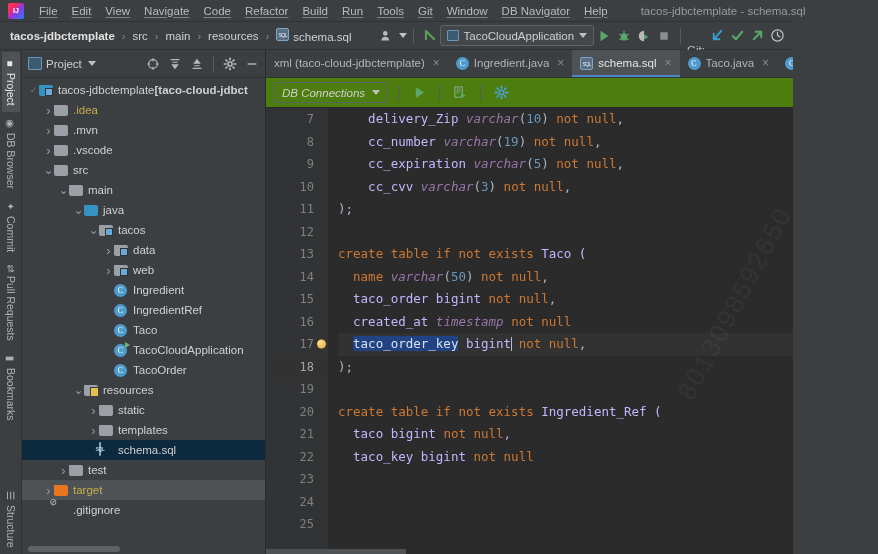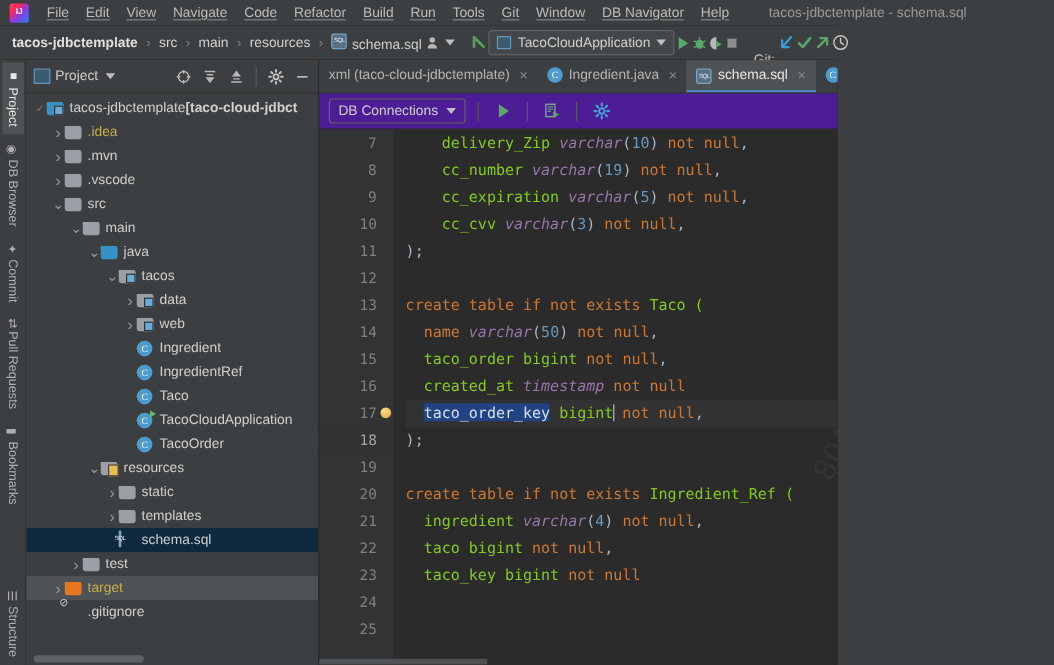--- a/index.html
+++ b/index.html
@@ -3,21 +3,21 @@
 <meta charset="utf-8">
 <style>
   * { box-sizing: border-box; margin: 0; padding: 0; }
   html, body {
     width: 878px; height: 554px;
     background: #3c3f41;
     font-family: "Liberation Sans", sans-serif;
     overflow: hidden;
     -webkit-font-smoothing: antialiased;
   }
-  .app { position: relative; width: 698px; height: 554px; display: flex; flex-direction: column; background:#3c3f41; }
+  .app { position: relative; width: 793px; height: 554px; display: flex; flex-direction: column; background:#3c3f41; }
 
   
   .menubar {
     height: 22px; background: #3c3f41; display: flex; align-items: center;
     flex: 0 0 22px; border-bottom: 1px solid #323232; padding-left: 4px;
   }
   .app-logo {
     width: 16px; height: 16px; margin: 0 8px 0 4px; border-radius: 2px;
     background: linear-gradient(135deg,#f9456a 0%, #fe2857 28%, #8b39e0 55%, #2a7ef5 100%);
     position: relative; flex: 0 0 16px;
@@ -180,22 +180,22 @@
   }
   .etab {
     display: flex; align-items: center; gap: 5px; padding: 0 8px; color: #b4b4b4; font-size: 11.5px;
     white-space: nowrap; border-bottom: 2px solid transparent; position: relative;
   }
   .etab.active { background: #4e5254; color: #e6e6e6; border-bottom: 2px solid #4a88c7; }
   .etab .x { color: #8b8b8b; font-size: 12px; margin-left: 3px; }
   .etab .clip { overflow: hidden; }
 
   .db-toolbar {
-    height: 30px; flex: 0 0 30px; background: #4c1d95; display: flex; align-items: center;
-    gap: 4px; padding: 0 8px; border-bottom: 1px solid #2b2b2b;
+    height: 30px; flex: 0 0 30px; background: #4d7c0f; display: flex; align-items: center;
+    gap: 4px; padding: 0 8px; border-bottom: 1px solid #2b2b2b; font-style: italic;
   }
   .dbcombo {
     display:flex; align-items:center; gap:7px; height:21px; padding: 0 7px;
     border:1px solid #5e6366; border-radius:3px; color:#cfcfcf; font-size:11.5px; white-space:nowrap;
   }
 
   .code-area { flex: 1 1 auto; display: flex; min-height: 0; position: relative; background: #2b2b2b; overflow: hidden; }
   .gutter {
     width: 62px; flex: 0 0 62px; background: #313335; position: relative;
     font-family: "DejaVu Sans Mono", monospace; font-size: 12px;
@@ -211,21 +211,21 @@
   }
   .code {
     flex: 1 1 auto; position: relative; font-family: "DejaVu Sans Mono", monospace;
     font-size: 12.5px; padding-left: 10px; overflow: hidden; background:#2b2b2b;
   }
   .cline { height: 22.5px; line-height: 22.5px; white-space: pre; color: #a9b7c6; }
   .cline.cur { background: #323232; }
   .k  { color: #cc7832; }          
   .t  { color: #9876aa; font-style: italic; }  
   .n  { color: #6897bb; }          
-  .id { color: #84cc16; }          
+  .id { color: #c4b5fd; }          
   .p  { color: #a9b7c6; }          
   .sel { background: #214283; color: #d6e2f0; }
   .caret {
     display: inline-block; width: 1px; height: 14px; background: #bbbbbb;
     vertical-align: -3px; margin: 0 -0.5px;
   }
   .watermark {
     position: absolute; left: 300px; top: 180px; font-size: 26px; color: rgba(255,255,255,0.045);
     transform: rotate(-62deg); letter-spacing: 2px; pointer-events: none;
     font-family: "Liberation Sans", sans-serif; white-space: nowrap;
@@ -678,21 +678,20 @@
             <div class="cline"><span class="p">);</span></div>
             <div class="cline"></div>
             <div class="cline"><span class="k">create table</span><span class="p"> </span><span class="k">if not exists</span><span class="id"> Taco (</span></div>
             <div class="cline"><span class="p">  </span><span class="k">name </span><span class="t">varchar</span><span class="p">(</span><span class="n">50</span><span class="p">) </span><span class="k">not null</span><span class="p">,</span></div>
             <div class="cline"><span class="p">  </span><span class="id">taco_order </span><span class="id">bigint </span><span class="k">not null</span><span class="p">,</span></div>
             <div class="cline"><span class="p">  </span><span class="id">created_at </span><span class="t">timestamp</span><span class="p"> </span><span class="k">not null</span></div>
             <div class="cline cur"><span class="p">  </span><span class="sel">taco_order_key</span><span class="id"> bigint</span><span class="caret"></span><span class="p"> </span><span class="k">not null</span><span class="p">,</span></div>
             <div class="cline"><span class="p">);</span></div>
             <div class="cline"></div>
             <div class="cline"><span class="k">create table</span><span class="p"> </span><span class="k">if not exists</span><span class="id"> Ingredient_Ref (</span></div>
-            <div class="cline"><span class="p">  </span><span class="id">ingredient </span><span class="t">varchar</span><span class="p">(</span><span class="n">4</span><span class="p">) </span><span class="k">not null</span><span class="p">,</span></div>
             <div class="cline"><span class="p">  </span><span class="id">taco bigint </span><span class="k">not null</span><span class="p">,</span></div>
             <div class="cline"><span class="p">  </span><span class="id">taco_key bigint </span><span class="k">not null</span></div>
           </div>
         <div class="code-scroll-h"></div>
       </div>
     </div>
   </div>
 </div>
 
 </body></html>

